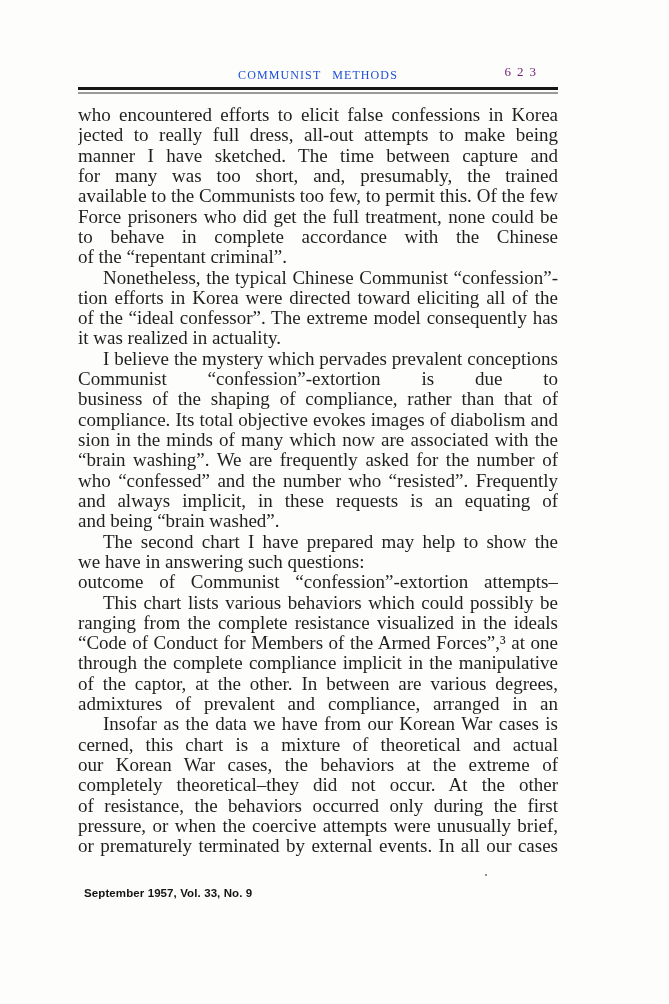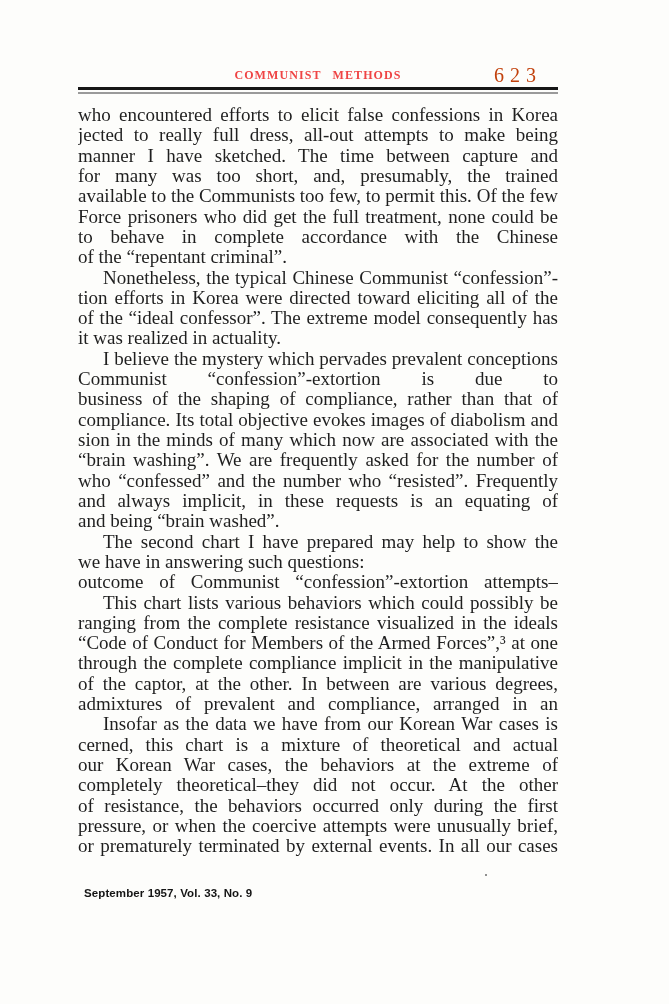--- a/index.html
+++ b/index.html
@@ -16,34 +16,34 @@
   .header {
     position: absolute;
     left: 78px;
     top: 64px;
     width: 480px;
     height: 24px;
   }
   .running-title {
     text-align: center;
     font-size: 12px;
-    font-weight: 700;
+    font-weight: 400;
     letter-spacing: 1.1px;
     word-spacing: 7px;
     text-transform: uppercase;
     padding-top: 4px;
-    color: #ef4444;
+    color: #1d4ed8;
   }
   .page-number {
     position: absolute;
     right: 16px;
     top: 0;
-    font-size: 20px;
+    font-size: 13px;
     letter-spacing: 6px;
-    color: #c2410c;
+    color: #701a75;
   }
   .rule {
     position: absolute;
     left: 78px;
     top: 87px;
     width: 480px;
   }
   .rule-dark { height: 3px; background: var(--rule-dark, #161616); }
   .rule-gap { height: 2px; }
   .rule-light { height: 1.5px; background: var(--rule-light, #9a9a9a); }

